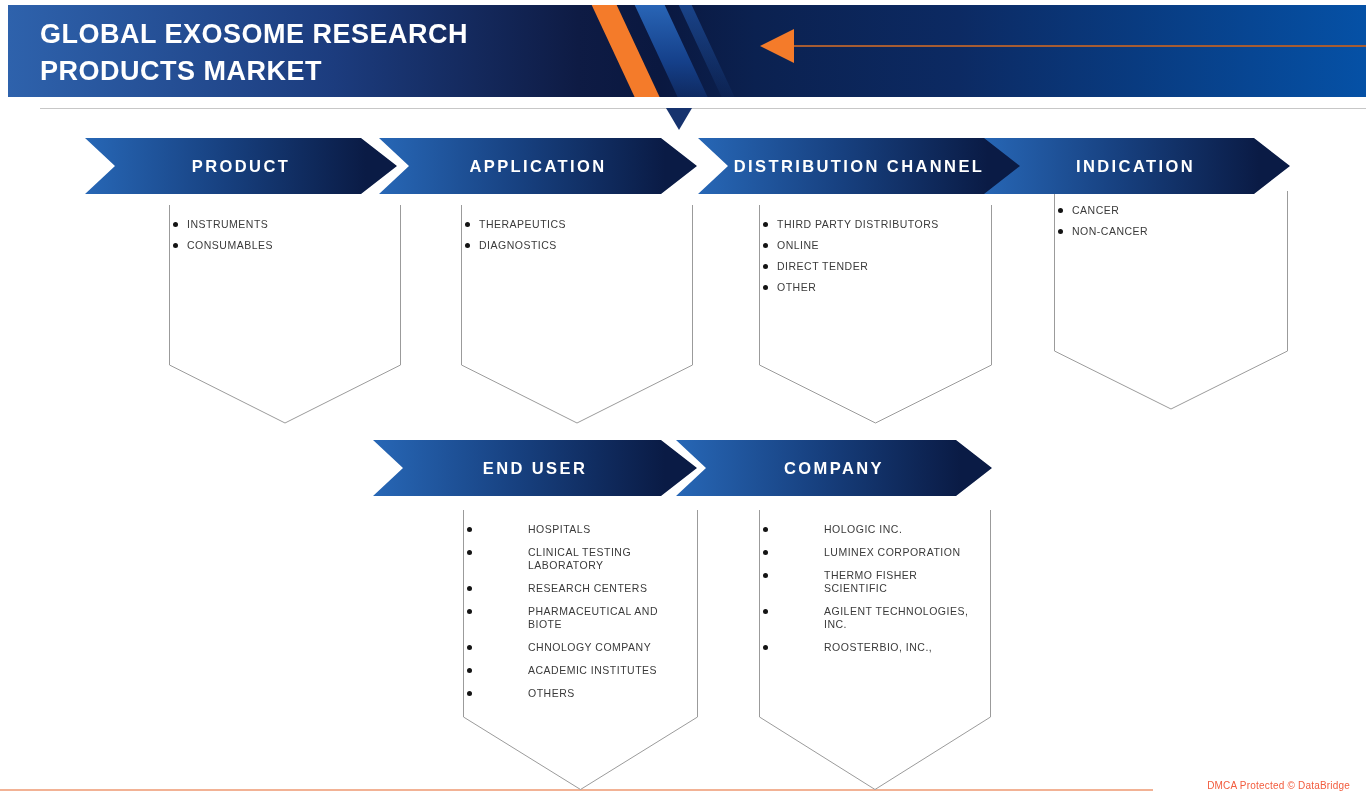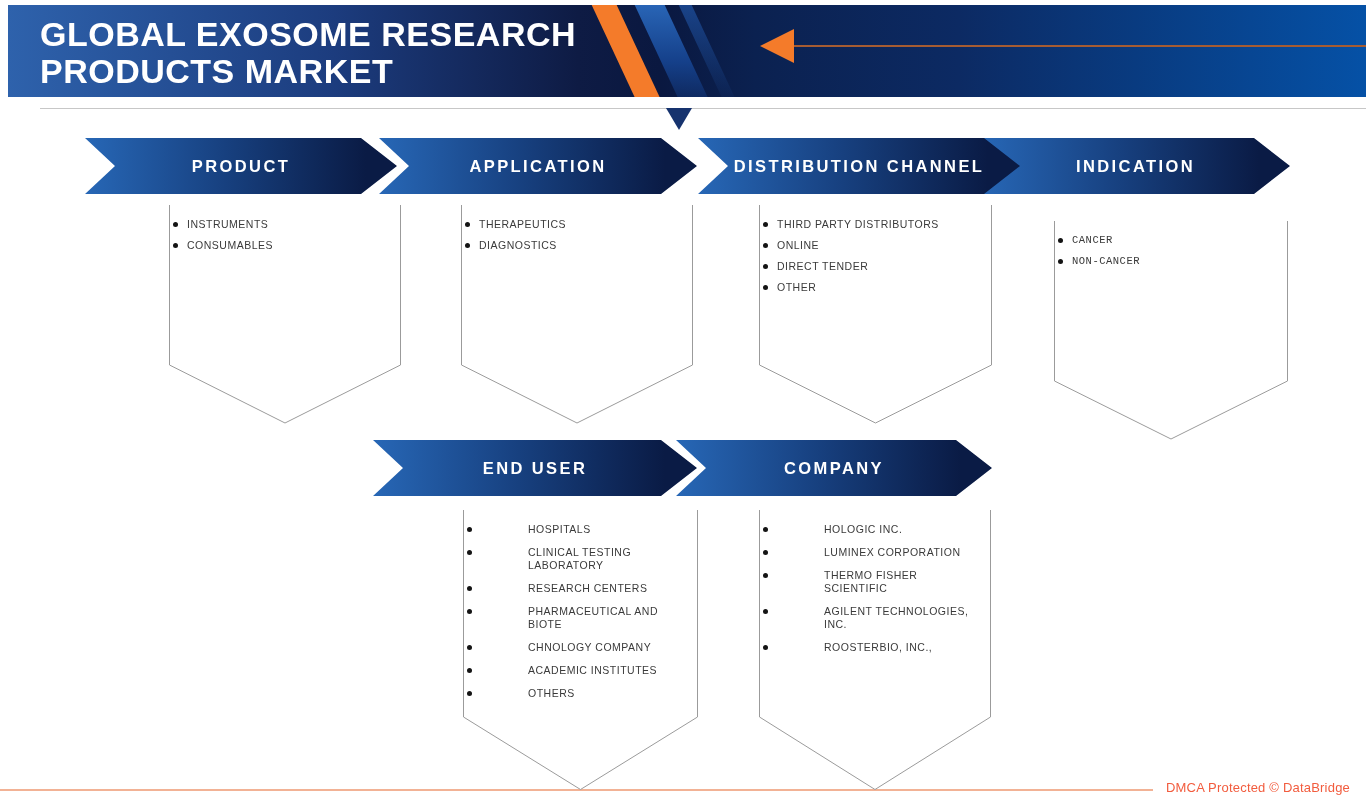--- a/index.html
+++ b/index.html
@@ -10,21 +10,21 @@
   .banner{position:absolute;left:8px;top:5px;width:1358px;height:92px;overflow:hidden;
     background:linear-gradient(90deg,#2e62ac 0%,#1c3c7e 24%,#0e1b44 42%,#0a1840 48%,
                #0b2150 55%,#0c2a63 70%,#0551a6 100%);}
   .stripe{position:absolute;top:-16px;height:132px;transform:skewX(25deg);}
   .stripe-orange{left:607px;width:25px;background:#f47b2a;}
   .stripe-blue{left:650px;width:30px;
     background:linear-gradient(180deg,#2e6fc2 0%,#15408a 55%,rgba(12,36,86,0) 100%);}
   .stripe-blue2{left:694px;width:13px;
     background:linear-gradient(180deg,#1c4a94 0%,rgba(12,36,86,0) 90%);}
   .banner-title{position:absolute;left:32px;top:11px;color:#ffffff;font-weight:800;
-    font-size:34px;line-height:37px;letter-spacing:.5px;white-space:nowrap;}
+    font-size:27px;line-height:37px;letter-spacing:.5px;white-space:nowrap;}
   .hdr-arrow-line{position:absolute;left:786px;top:40px;width:572px;height:2px;background:#a65c32;}
   .hdr-arrow-head{position:absolute;left:752px;top:24px;width:0;height:0;
     border-top:17px solid transparent;border-bottom:17px solid transparent;
     border-right:34px solid #f47b2a;}
 
   
   .divider{position:absolute;left:40px;top:108px;width:1326px;height:1px;background:#c7c7c7;}
   .down-tri{position:absolute;left:666px;top:108px;width:0;height:0;
     border-left:13px solid transparent;border-right:13px solid transparent;
     border-top:22px solid #16336e;}
@@ -40,33 +40,33 @@
   .arrow-i{left:981px;top:138px;width:309px;z-index:6;}
   .arrow-e{left:373px;top:440px;width:324px;z-index:9;}
   .arrow-c{left:676px;top:440px;width:316px;z-index:8;}
 
   
   .panel{position:absolute;z-index:1;padding-left:26px;}
   .panel svg{display:block;}
   .panel-p{left:143px; top:205px;}
   .panel-a{left:435px; top:205px;}
   .panel-d{left:733px; top:205px;}
-  .panel-i{left:1028px;top:221px;font-family:Liberation Mono, monospace;}
+  .panel-i{left:1028px;top:191px;}
   .panel-e{left:437px; top:510px;}
   .panel-c{left:733px; top:510px;border-radius:11px;}
 
   .seg-list{position:absolute;left:0;top:0;margin:0;padding:13px 8px 0 30px;list-style:none;}
   .seg-list li{display:flex;align-items:flex-start;margin-bottom:8px;}
   .r2 li{margin-bottom:10px;gap:47px;}
   .dot{flex:0 0 auto;width:5px;height:5px;border-radius:50%;background:#141414;margin:4px 9px 0 0;}
   .item-text{font-size:10.5px;letter-spacing:.5px;color:#3a3a3a;line-height:13px;max-width:178px;}
 
   
   .footer-line{position:absolute;left:0;top:789px;width:1153px;height:2px;background:#f2b295;}
-  .dmca{position:absolute;right:16px;top:780px;font-size:13px;letter-spacing:.2px;
+  .dmca{position:absolute;right:16px;top:780px;font-size:10px;letter-spacing:.2px;
     color:#f25c3e;font-weight:500;white-space:nowrap;}
 </style>
 </head>
 <body>
 
 <div class="page">
 
   <div class="banner">
     <div class="stripe stripe-orange"></div>
     <div class="stripe stripe-blue"></div>

